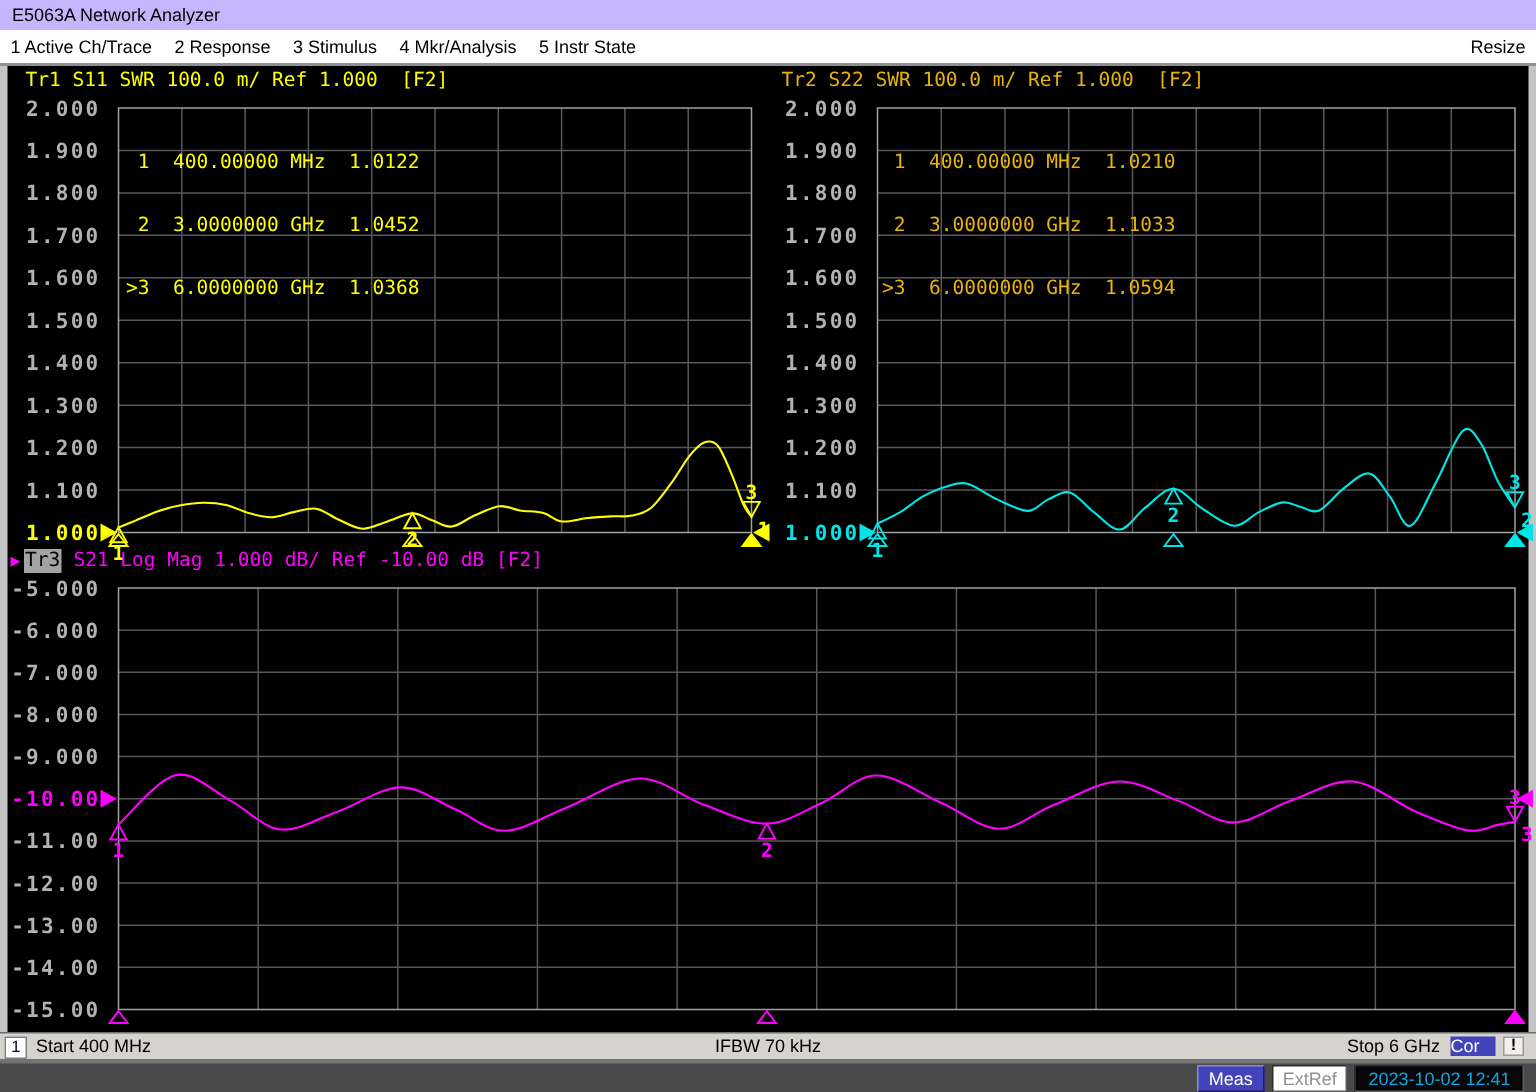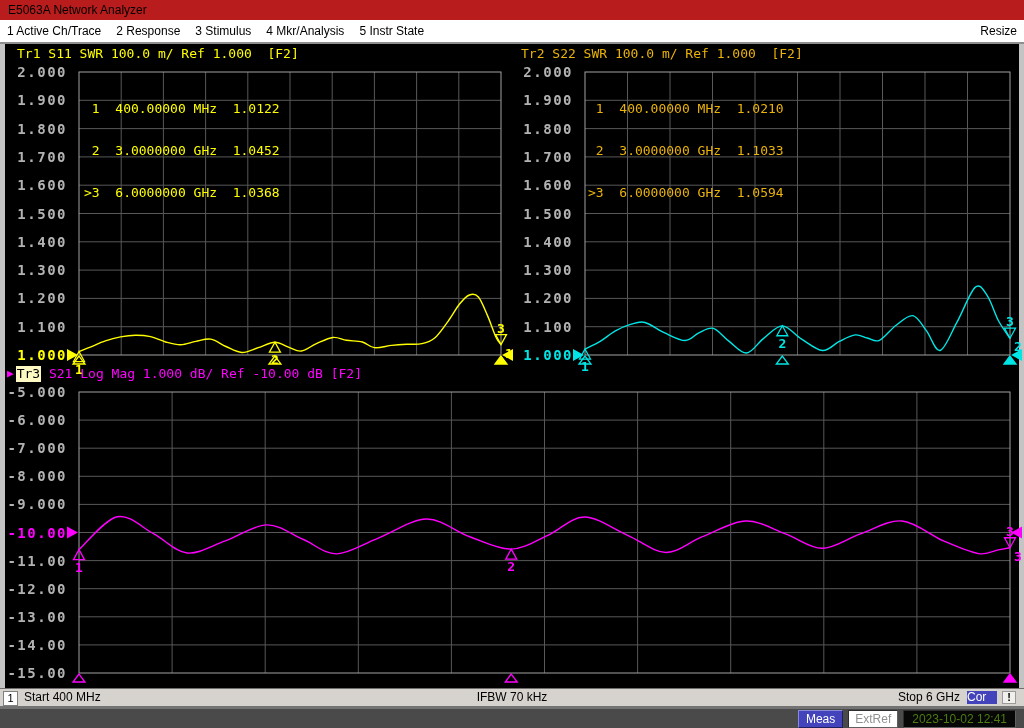--- a/index.html
+++ b/index.html
@@ -1,32 +1,32 @@
 <!DOCTYPE html>
 <html><head>
 <meta charset="utf-8">
 <style>
   html,body{margin:0;padding:0;background:#888;}
   .stage{position:relative;width:1024px;height:728px;background:#ffffff;overflow:hidden;
          font-family:"Liberation Sans",sans-serif;}
-  .titlebar{position:absolute;left:0;top:0;width:1024px;height:20px;background:#b91c1c;}
+  .titlebar{position:absolute;left:0;top:0;width:1024px;height:20px;background:#c4b5fd;}
   .titlebar .t{position:absolute;left:8px;top:3px;font-size:12px;color:#000;}
   .menubar{position:absolute;left:0;top:20px;width:1024px;height:22px;background:#ffffff;
            border-bottom:2px solid #8f8f8f;box-sizing:content-box;}
   .menubar .items{position:absolute;left:7px;top:0;height:22px;display:flex;gap:15px;align-items:center;}
   .menu-item{font-size:12px;color:#000;white-space:pre;cursor:default;}
   .resize{position:absolute;right:7px;top:0;height:22px;line-height:22px;font-size:12px;color:#000;}
   .screen{position:absolute;left:0;top:44px;width:1024px;height:644px;background:#000;}
   #plot-svg{position:absolute;left:0;top:0;}
   .mono{font-family:"DejaVu Sans Mono",monospace;font-weight:normal;white-space:pre;}
   .hdr{position:absolute;font-size:13px;line-height:16px;display:flex;align-items:center;}
   .c-yellow{color:#ffff00;}
   .c-cyan{color:#eab308;}
   .c-magenta{color:#ff00ff;}
-  .trace-label.active{background:#fef9c3;color:#000;padding:0 1px;}
+  .trace-label.active{background:#a3a3a3;color:#000;padding:0 1px;}
   .arrow{font-size:11px;margin-right:2px;}
   .mkr-block{position:absolute;font-size:13px;line-height:14px;}
   .statusbar{position:absolute;left:0;top:688px;width:1024px;height:18px;background:#d6d3ce;
              border-top:1px solid #6e6e6e;box-sizing:border-box;font-size:12px;color:#000;}
   .ch-box{position:absolute;left:3px;top:2px;width:13px;height:13px;background:#ffffff;
           border:1px solid #808080;text-align:center;font-size:11px;line-height:12px;}
   .start-lbl{position:absolute;left:24px;top:0;line-height:17px;}
   .ifbw-lbl{position:absolute;left:50%;transform:translateX(-50%);top:0;line-height:17px;}
   .stop-lbl{position:absolute;right:64px;top:0;line-height:17px;}
   .cor-box{position:absolute;right:27px;top:2px;width:30px;height:13px;background:#4343bb;
@@ -34,21 +34,21 @@
   .alert-box{position:absolute;right:8px;top:2px;width:14px;height:13px;background:#f2f0ec;
              border:1px solid #9a9a9a;box-sizing:border-box;color:#000;text-align:center;
              line-height:11px;font-size:11px;font-weight:bold;}
   .taskbar{position:absolute;left:0;top:706px;width:1024px;height:22px;background:#4a4a4a;
            border-top:3px solid #737373;box-sizing:border-box;display:flex;justify-content:flex-end;
            align-items:center;gap:5px;padding-right:8px;}
   .meas-box{background:#4343bb;color:#fff;font-size:12px;padding:1px 7px;
             border:1px solid;border-color:#8a8ad8 #202060 #202060 #8a8ad8;}
   .extref-box{background:#ffffff;color:#909090;font-size:12px;padding:1px 6px;
               border:1px solid;border-color:#2e2e2e #5f5f5f #5f5f5f #2e2e2e;}
-  .clock-box{background:#070707;color:#4d7c0f;font-size:12px;padding:1px 8px;
+  .clock-box{background:#070707;color:#0ea5e9;font-size:12px;padding:1px 8px;
              border:1px solid;border-color:#2e2e2e #5f5f5f #5f5f5f #2e2e2e;}
 </style>
 </head>
 <body>
 
 <div class="stage">
 
   <div class="titlebar">
     <span class="t">E5063A Network Analyzer</span>
   </div>

